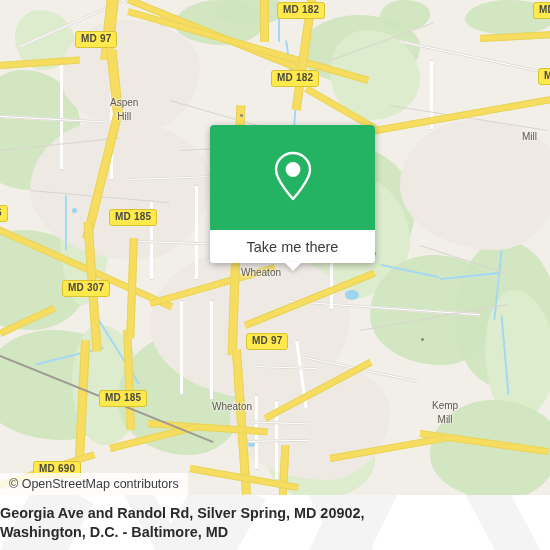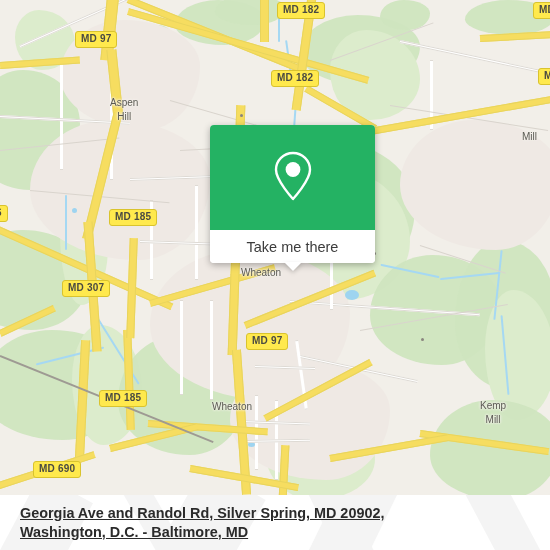--- a/index.html
+++ b/index.html
@@ -144,28 +144,26 @@
   }
   #footer-inner {
     position: relative;
     width: 100%; height: 100%;
     display: flex;
     align-items: center;
     z-index: 2;
   }
   #caption {
     flex: 1;
-    padding-left: 20px;
     padding-right: 6px;
     color: #2b2b2b;
     font-weight: bold;
     font-size: 14.4px;
     line-height: 19px;
     font-family: "Liberation Sans", sans-serif;
-    text-decoration: underline;
   }
   #brand {
     display: flex;
     align-items: center;
     padding-right: 12px;
     gap: 2px;
   }
   #brand-word {
     color: #1f1f1f;
     font-size: 30px;
@@ -310,24 +308,25 @@
         <div class="shield" style="left: 246px; top: 333px;">MD 97</div>
         <div class="shield" style="left: 99px; top: 390px;">MD 185</div>
         <div class="shield" style="left: 33px; top: 461px;">MD 690</div>
       </div>
 
     <div id="place-layer">
         <div class="place" style="left: 110px; top: 96px;">Aspen<br>Hill</div>
         <div class="place" style="left: 522px; top: 130px;">Mill</div>
         <div class="place" style="left: 241px; top: 266px;">Wheaton</div>
         <div class="place" style="left: 212px; top: 400px;">Wheaton</div>
-        <div class="place" style="left: 432px; top: 399px; margin-left: 48px;">Kemp<br>Mill</div>
+        <div class="place" style="left: 432px; top: 399px;">Kemp<br>Mill</div>
       </div>
   </div>
 
+  <div id="attribution">© OpenStreetMap contributors</div>
 
   <div id="card">
     <div id="card-top" style="background: rgb(36, 178, 99);">
       <span>
         <svg width="44" height="54" viewBox="0 0 44 54" fill="none" aria-hidden="true">
           <path d="M22 4 C12.6 4 5 11.5 5 20.8 C5 31.5 22 50 22 50 C22 50 39 31.5 39 20.8 C39 11.5 31.4 4 22 4 Z" stroke="#ffffff" stroke-width="2.4" fill="none" stroke-linejoin="round"></path>
           <circle cx="22" cy="20.5" r="7.4" fill="#ffffff"></circle>
         </svg>
       </span>
     </div>

